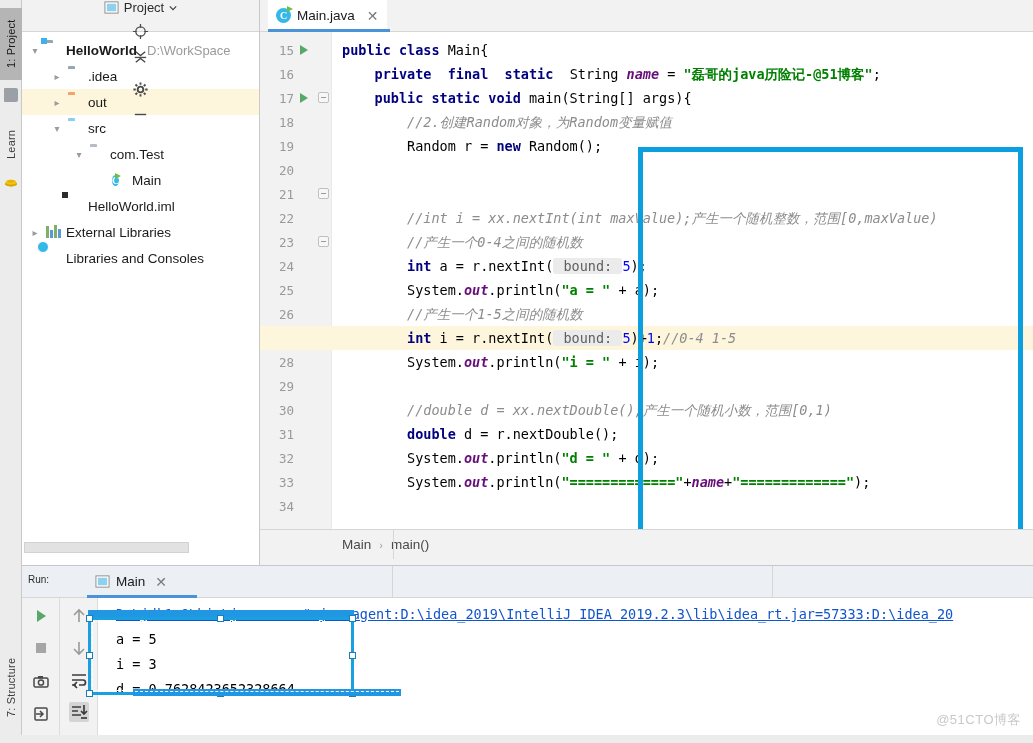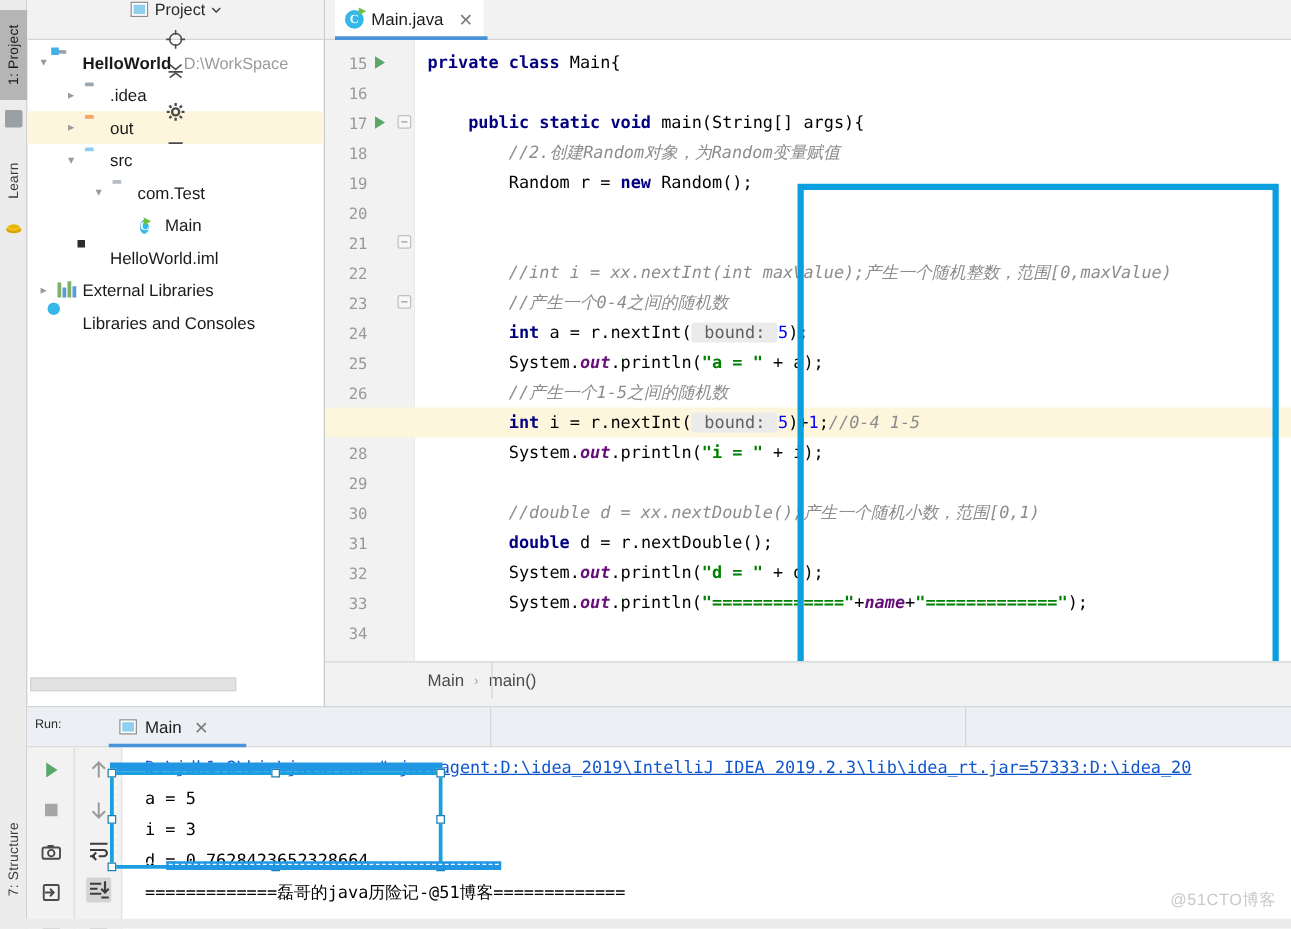--- a/index.html
+++ b/index.html
@@ -443,21 +443,22 @@
           <span class="lnum">32</span>
         </div>
         <div class="lnrow" style="top: 438px;">
           <span class="lnum">33</span>
         </div>
         <div class="lnrow" style="top: 462px;">
           <span class="lnum">34</span>
         </div>
       </div>
     <div class="codearea" id="codearea">
-        <div class="cline" style="top: 6px; left: 10px;"><span class="kw">private class</span> Main{</div>
+        <div class="cline" style="top: 6px; left: 10px;"><span class="kw">public class</span> Main{</div>
+        <div class="cline" style="top: 30px; left: 10px;">    <span class="kw">private</span>  <span class="kw">final</span>  <span class="kw">static</span>  String <span class="fld">name</span> = <span class="str">"磊哥的java历险记-@51博客"</span>;</div>
         <div class="cline" style="top: 54px; left: 10px;">    <span class="kw">public static void</span> main(String[] args){</div>
         <div class="cline" style="top: 78px; left: 10px;">        <span class="cmt">//2.创建Random对象，为Random变量赋值</span></div>
         <div class="cline" style="top: 102px; left: 10px;">        Random r = <span class="kw">new</span> Random();</div>
         <div class="cline" style="top: 126px; left: 10px;"></div>
         <div class="cline" style="top: 174px; left: 10px;">        <span class="cmt">//int i = xx.nextInt(int maxValue);产生一个随机整数，范围[0,maxValue)</span></div>
         <div class="cline" style="top: 198px; left: 10px;">        <span class="cmt">//产生一个0-4之间的随机数</span></div>
         <div class="cline" style="top: 222px; left: 10px;">        <span class="kw">int</span> a = r.nextInt(<span class="hint"> bound: </span><span class="num">5</span>);</div>
         <div class="cline" style="top: 246px; left: 10px;">        System.<span class="fld">out</span>.println(<span class="str">"a = "</span> + a);</div>
         <div class="cline" style="top: 270px; left: 10px;">        <span class="cmt">//产生一个1-5之间的随机数</span></div>
         <div class="hl-line" style="top: 294px; left: -72px;"></div>
@@ -551,21 +552,21 @@
           <path d="M12 16h6" stroke="#3c3c3c" stroke-width="1.7"></path>
         </svg>
       </div>
       <div class="rtool" style="top:136px;width:14px;left:12px">
         <svg width="14" height="8" viewBox="0 0 14 8">
             <rect x="0" y="1" width="14" height="3" fill="#9a9a9a"></rect>
           </svg>
       </div>
     </div>
 
-    <div class="console" id="console"><div class="cl link">D:\jdk1.8\bin\java.exe "-javaagent:D:\idea_2019\IntelliJ IDEA 2019.2.3\lib\idea_rt.jar=57333:D:\idea_20</div><div class="cl">a = 5</div><div class="cl">i = 3</div><div class="cl">d = 0.7628423652328664</div><div class="cl">=============磊哥的java历险记-@51博客=============</div></div>
+    <div class="console" id="console"><div class="cl link">D:\jdk1.8\bin\java.exe "-javaagent:D:\idea_2019\IntelliJ IDEA 2019.2.3\lib\idea_rt.jar=57333:D:\idea_20</div><div class="cl">a = 5</div><div class="cl">i = 3</div><div class="cl">d = 0.7628423652328664</div></div>
   </div>
 
   <div class="selbar"></div>
   <div class="bb-console">
     <span class="handle" style="left:-5px;top:-5px"></span>
     <span class="handle" style="left:50%;margin-left:-4px;top:-5px"></span>
     <span class="handle" style="right:-5px;top:-5px"></span>
     <span class="handle" style="left:-5px;top:50%;margin-top:-4px"></span>
     <span class="handle" style="right:-5px;top:50%;margin-top:-4px"></span>
     <span class="handle" style="left:-5px;bottom:-5px"></span>

